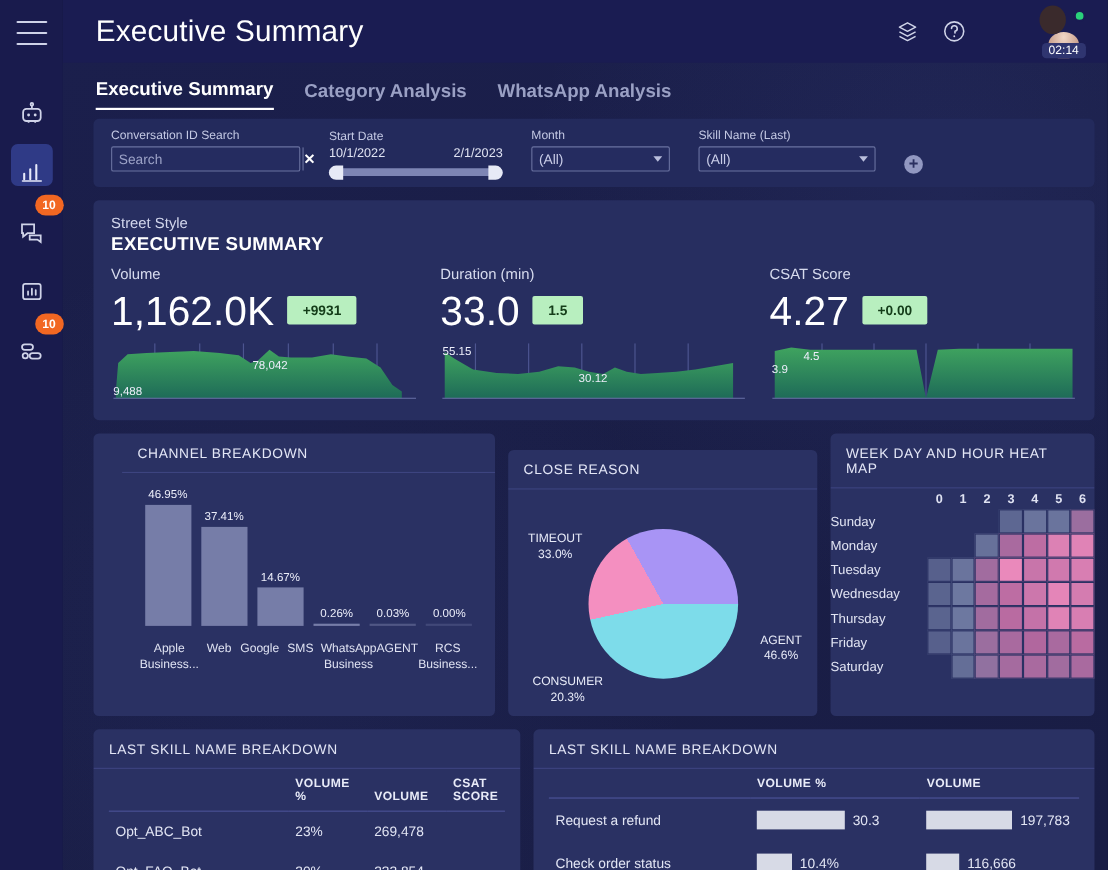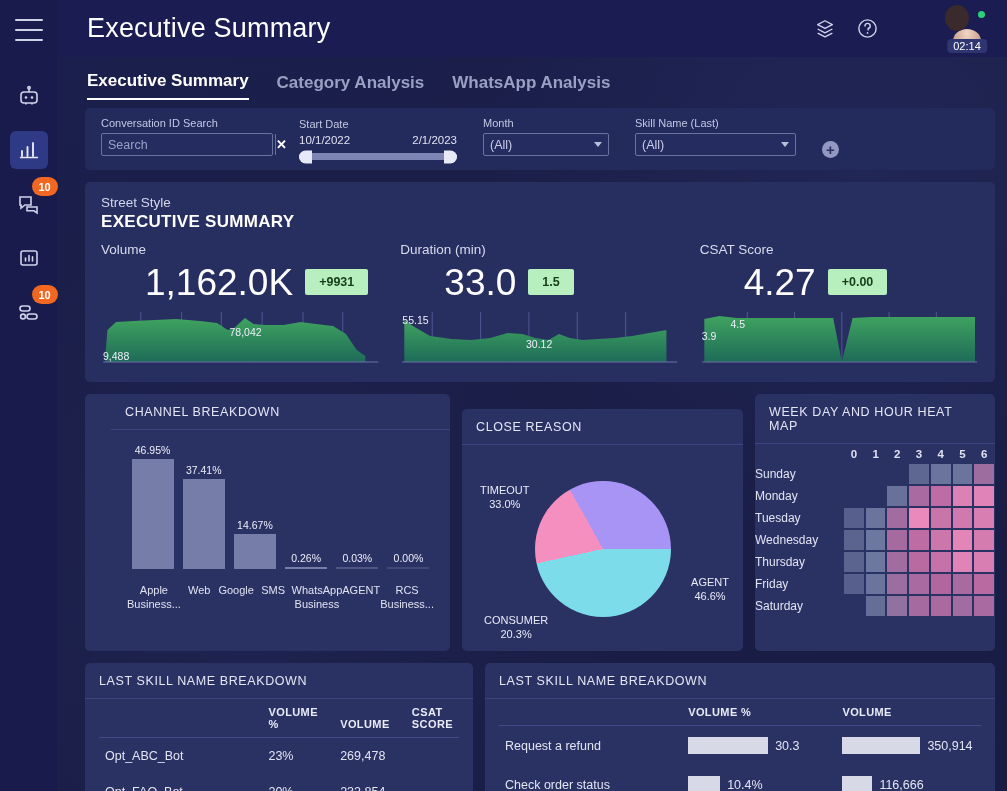--- a/index.html
+++ b/index.html
@@ -17,21 +17,21 @@
     background: #191b4d;
     display: flex; flex-direction: column; align-items: center;
     flex: 0 0 57px;
     position: relative; z-index: 5;
   }
   .side-hamb { margin-top: 19px; width: 28px; height: 22px;
     display:flex; flex-direction:column; justify-content:space-between; cursor:pointer; }
   .side-hamb i { display:block; height:2px; background:#cfd3e8; border-radius:1px; }
   .side-icon {
     width: 38px; height: 38px; margin-top: 16px;
-    display: flex; align-items: center; justify-content: center;
+    display: flex; align-items: flex-end; justify-content: center;
     border-radius: 6px; position: relative; cursor: pointer;
   }
   .side-icon.first { margin-top: 36px; }
   .side-icon.active { background: #2f3a86; }
   .side-icon svg { display:block; }
   .badge {
     position: absolute; top: -8px; right: -10px;
     min-width: 26px; height: 19px; border-radius: 10px;
     background: #f26722; color: #fff;
     font-size: 11px; font-weight: 700;
@@ -155,21 +155,21 @@
   
   .kpi-panel {
     background: #272e60; border-radius: 5px; padding: 13px 16px 16px 16px;
     margin-bottom: 12px;
   }
   .kpi-sub { font-size: 13.5px; color: #d2d6ec; }
   .kpi-title { font-size: 17px; font-weight: 700; color: #fff; letter-spacing: .3px; margin: 2px 0 10px; }
   .kpi-row { display: flex; gap: 20px; }
   .kpi { flex: 1; min-width: 0; }
   .kpi-label { font-size: 13.5px; color: #d7dbee; margin-bottom: 1px; }
-  .kpi-main { display: flex; align-items: center; gap: 12px; height: 48px; margin-left: 44px; }
+  .kpi-main { display: flex; align-items: center; gap: 12px; height: 48px; }
   .kpi-value { font-size: 37px; font-weight: 400; color: #fff; line-height: 1; white-space: nowrap; }
   .kpi-delta {
     background: #b8efbf; color: #143d19; font-size: 12.5px; font-weight: 700;
     padding: 6px 14px; border-radius: 2px; white-space: nowrap;
   }
   .spark { position: relative; height: 54px; margin-top: 6px; }
   .spark svg { display: block; width: 100%; height: 100%; }
   .spark-lbl { position: absolute; font-size: 10.5px; color: #eceefa; white-space: nowrap; }
 
   
@@ -686,21 +686,21 @@
                   <td>Request a refund</td>
                   <td>
                     <span class="barcell">
                       <span class="bfill" style="width:80px"></span>
                       <span>30.3</span>
                     </span>
                   </td>
                   <td>
                     <span class="barcell">
                       <span class="bfill" style="width:78px"></span>
-                      <span>350,914</span>
+                      <span>197,783</span>
                     </span>
                   </td>
                 </tr>
                 <tr>
                   <td>Check order status</td>
                   <td>
                     <span class="barcell">
                       <span class="bfill" style="width:32px"></span>
                       <span>10.4%</span>
                     </span>

